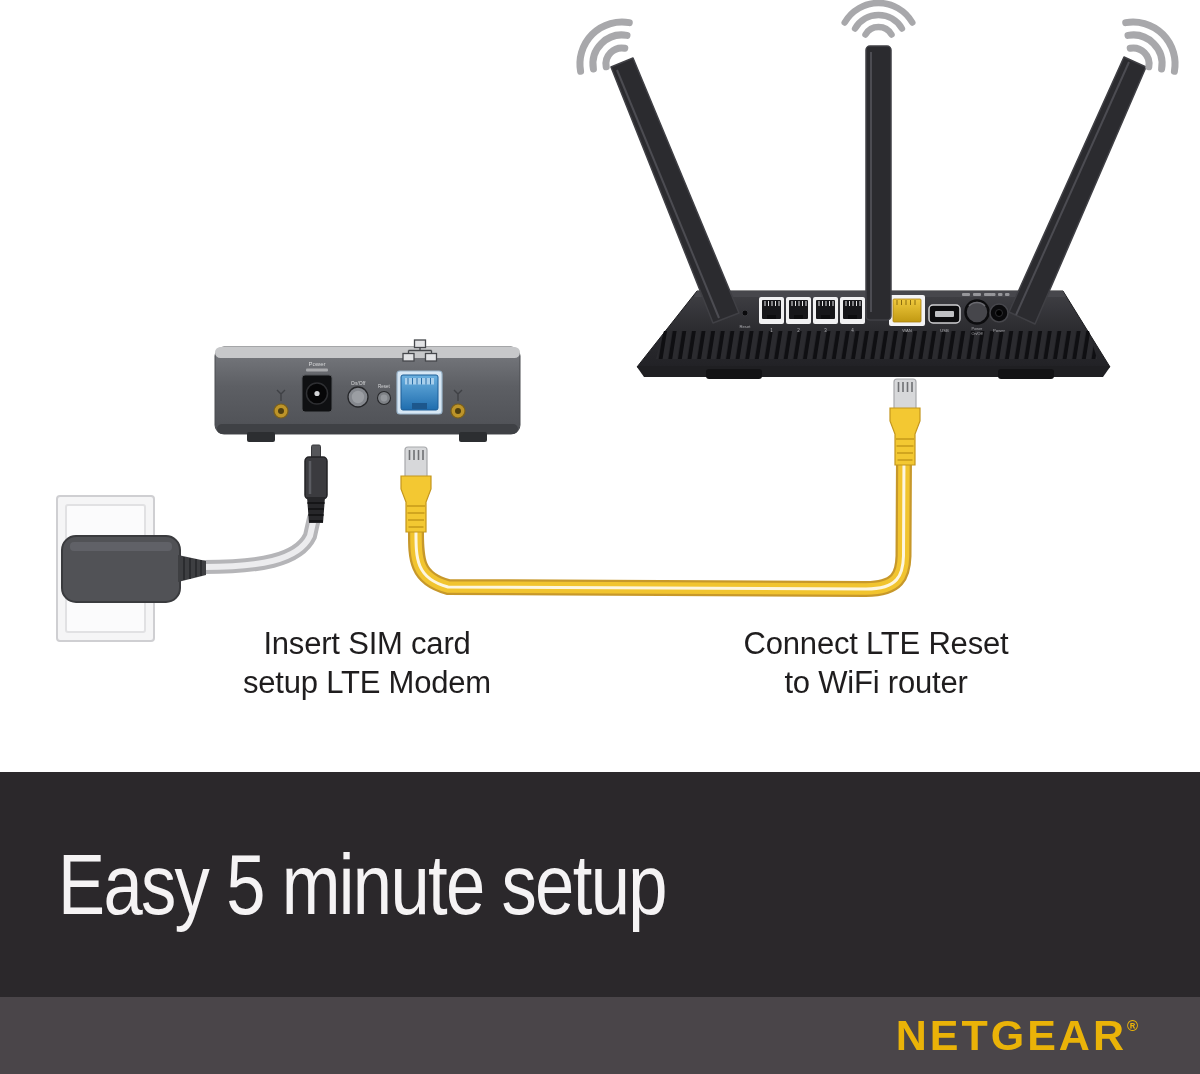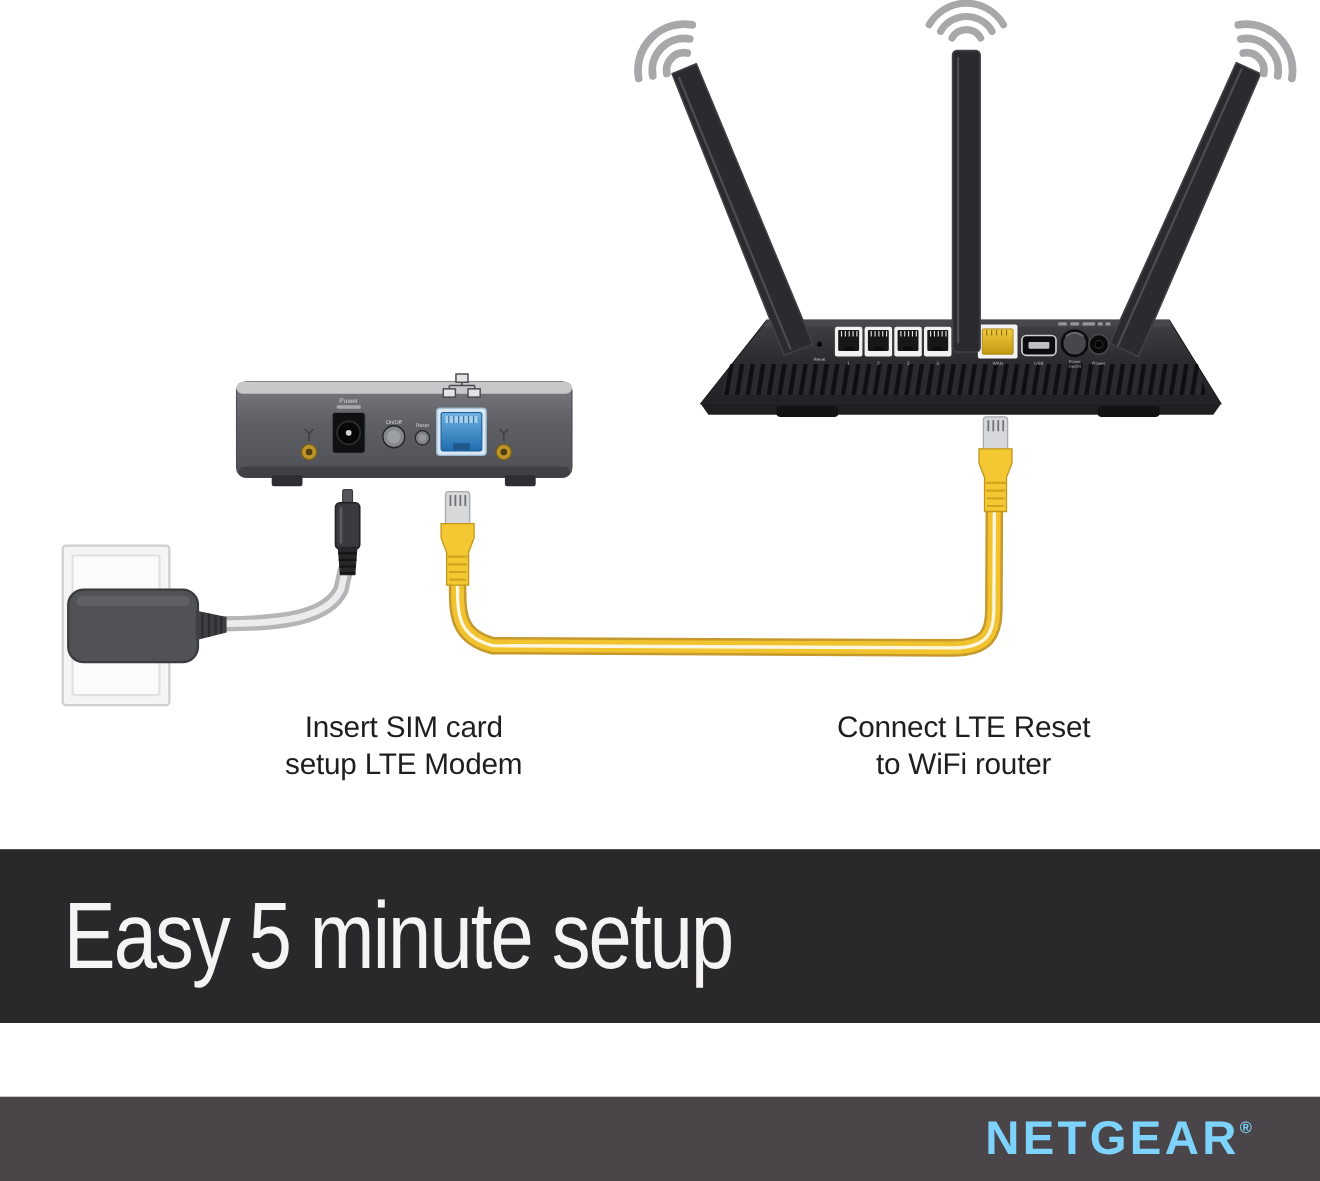--- a/index.html
+++ b/index.html
@@ -2,43 +2,43 @@
 <html><head>
 <meta charset="utf-8">
 <style>
   html,body{margin:0;padding:0;background:#ffffff;}
   .stage{
     position:relative;width:1200px;height:1074px;overflow:hidden;
     background:#ffffff;font-family:"Liberation Sans", sans-serif;
   }
   .art{position:absolute;left:0;top:0;}
   .caption{
-    position:absolute;top:644px;text-align:center;
-    color:#1f1d1e;font-size:27px;line-height:1.26;font-weight:500;
+    position:absolute;top:624px;text-align:center;
+    color:#1f1d1e;font-size:31px;line-height:1.26;font-weight:500;
     letter-spacing:-.2px;
   }
   .caption.left{left:212px;width:310px;}
   .caption.right{left:706px;width:340px;}
   .banner{
-    position:absolute;left:0;top:772px;width:1200px;height:158px;
+    position:absolute;left:0;top:772px;width:1200px;height:225px;
     background:#2b282b;display:flex;align-items:center;
     box-sizing:border-box;padding-left:58px;
   }
   .banner h1{
     margin:0;color:#f5f3f4;font-size:86px;font-weight:300;
     letter-spacing:-2px;transform:scaleX(.82);transform-origin:left center;
     white-space:nowrap;
   }
   .footer{
     position:absolute;left:0;top:997px;width:1200px;height:77px;
     background:#4a4549;display:flex;align-items:center;
     justify-content:flex-end;box-sizing:border-box;padding-right:62px;
   }
   .brand{
-    color:#7dd3fc;font-size:43px;font-weight:bold;letter-spacing:3px;
+    color:#eab308;font-size:43px;font-weight:bold;letter-spacing:3px;
     white-space:nowrap;
   }
   .brand sup{font-size:15px;letter-spacing:0;position:relative;top:-4px;}
   svg text{font-family:"Liberation Sans", sans-serif;}
 </style>
 </head>
 <body>
 
 <div class="stage">
 

